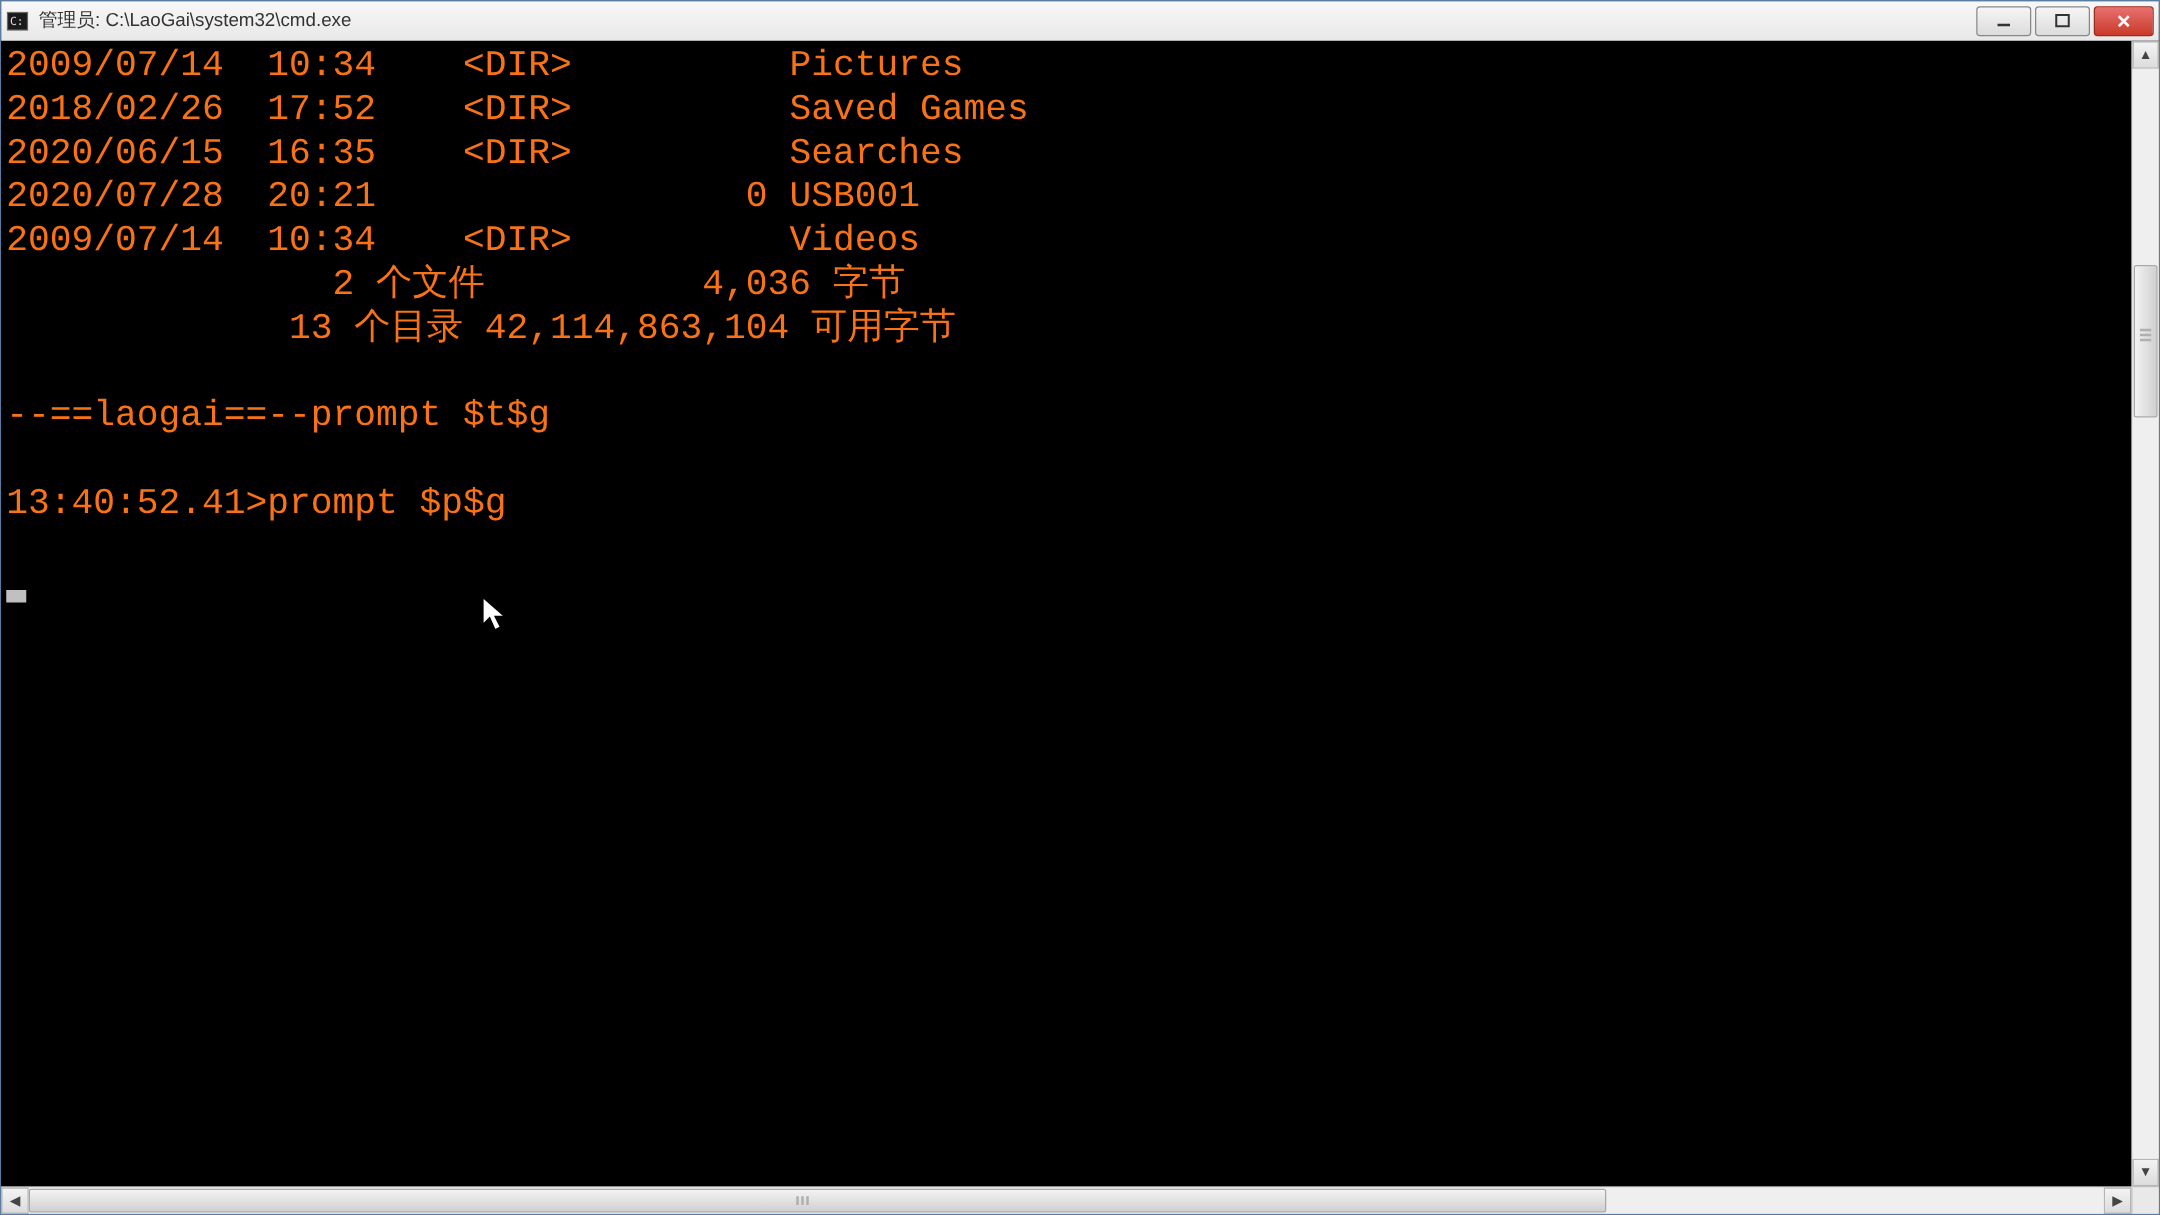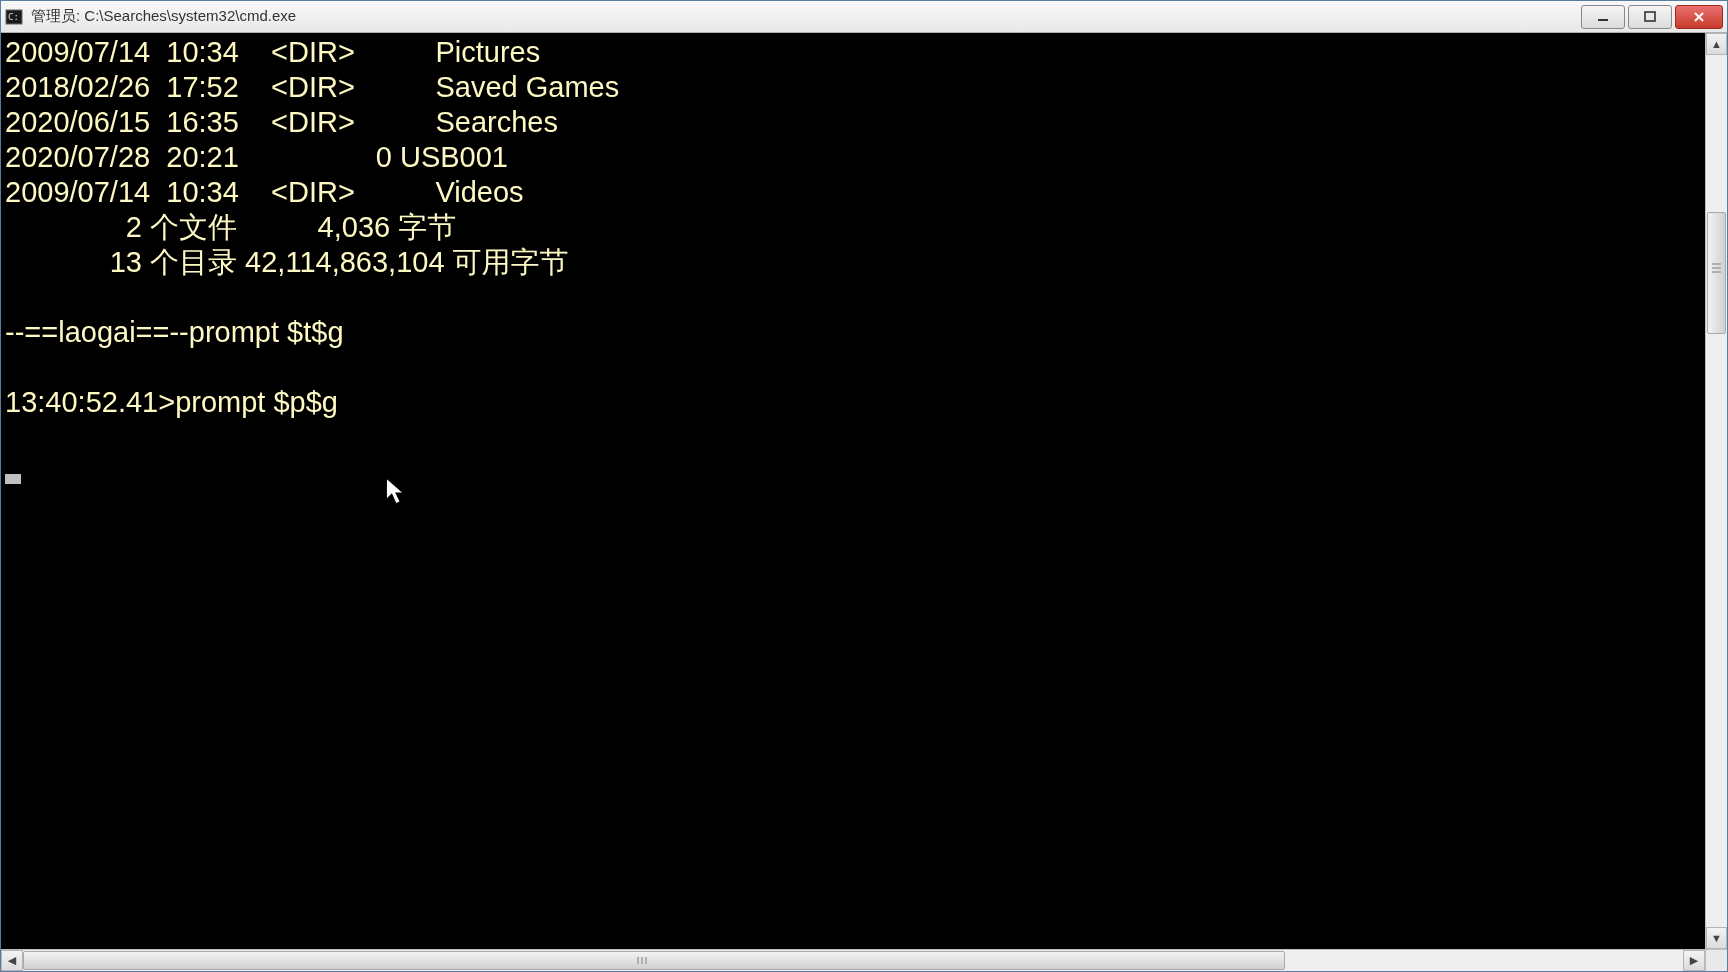--- a/index.html
+++ b/index.html
@@ -67,22 +67,22 @@
     .console-area {
       flex: 1 1 auto;
       display: flex;
       flex-direction: row;
       background: #000;
       min-height: 0;
     }
     .console {
       flex: 1 1 auto;
       background: #000;
-      color: #fef9c3;
-      font-family: Liberation Sans, sans-serif;
+      color: #f97316;
+      font-family: Liberation Mono, monospace;
       font-size: 29px;
       line-height: 35px;
       white-space: pre;
       padding: 2px 4px;
       overflow: hidden;
       position: relative;
     }
     .vscroll {
       width: 22px;
       background: #e9e9e9;
@@ -184,21 +184,21 @@
 
 <div class="window">
 
   <div class="titlebar">
     <span class="titlebar-icon">
       <svg viewBox="0 0 18 18">
         <rect x="1" y="2" width="16" height="14" fill="#1a1a1a" stroke="#666"></rect>
         <text x="3" y="12" font-size="9" fill="#ddd" font-family="monospace">C:</text>
       </svg>
     </span>
-    <span class="title-text">管理员: C:\Searches\system32\cmd.exe</span>
+    <span class="title-text">管理员: C:\LaoGai\system32\cmd.exe</span>
     <span class="title-spacer"></span>
     <div class="win-buttons">
       <div class="win-btn min">
         <svg viewBox="0 0 14 14">
             <rect x="2" y="9" width="10" height="2" fill="#333"></rect>
           </svg>
       </div>
       <div class="win-btn max">
         <svg viewBox="0 0 14 14">
             <rect x="2" y="2" width="10" height="9" fill="none" stroke="#333" stroke-width="1.6"></rect>

